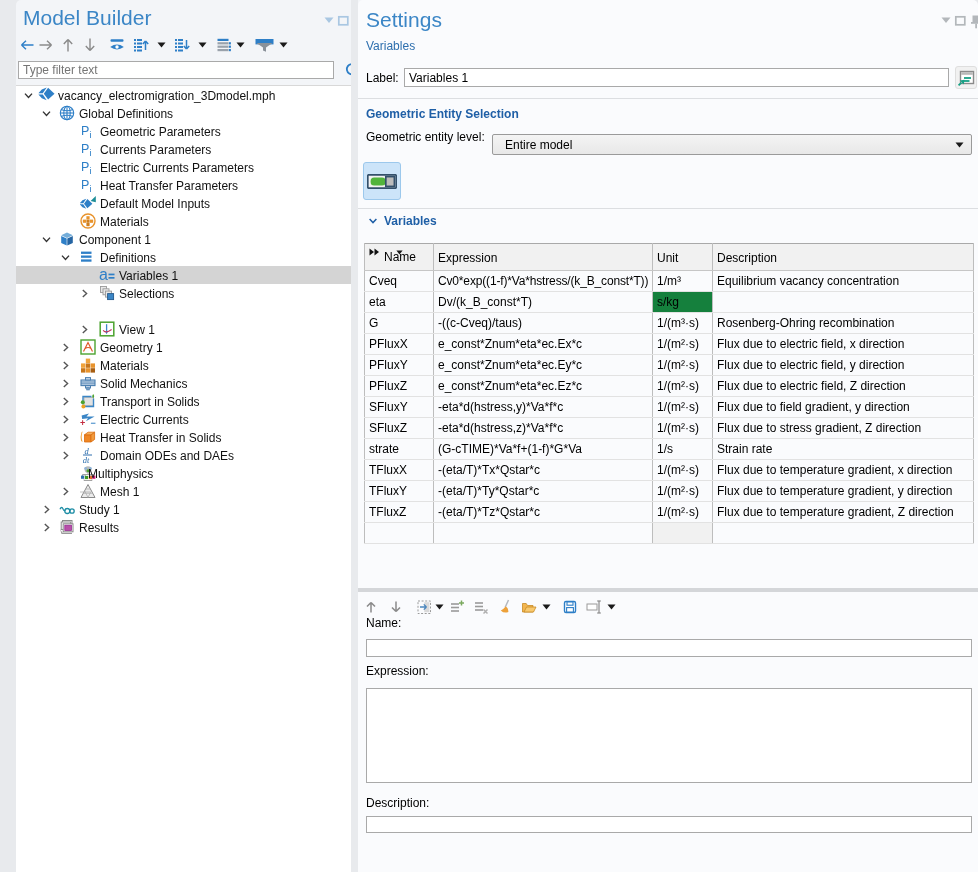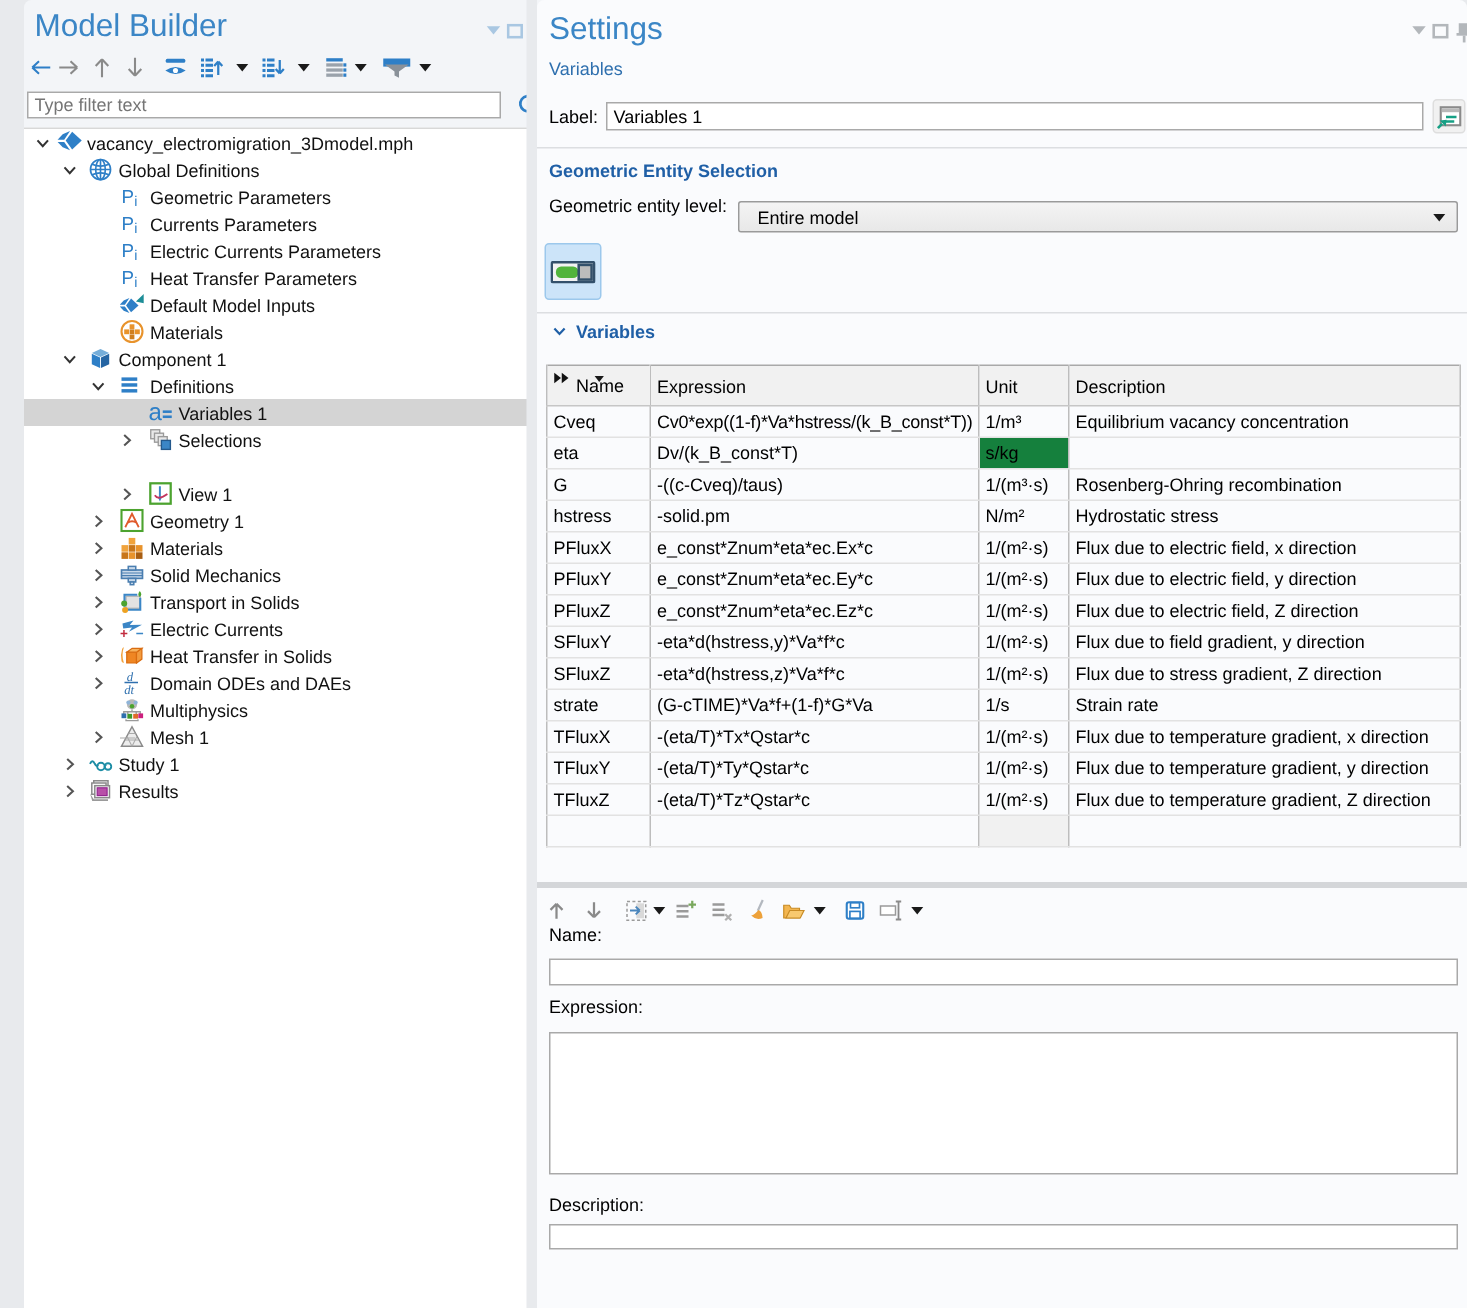--- a/index.html
+++ b/index.html
@@ -447,21 +447,21 @@
 <g stroke="#9a9a9a" stroke-width="0.9" fill="none">
 <path d="M8,8 L8,9.5 M8,9.5 L2.5,9.5 L2.5,11 M8,9.5 L13.5,9.5 L13.5,11 M5.2,9.5 L5.2,11 M10.8,9.5 L10.8,11"></path>
 <path d="M4,14.5 L4,15.5 L12,15.5 L12,14.5"></path>
 </g>
 <rect x="1" y="10.6" width="3.2" height="3.2" fill="#2e6fae"></rect>
 <rect x="4.9" y="10.9" width="3.2" height="3.2" fill="#3f9929"></rect>
 <rect x="8.8" y="10.9" width="3.2" height="3.2" fill="#e06b28"></rect>
 <rect x="12.2" y="10.6" width="3.2" height="3.2" fill="#cc1f7e"></rect>
 </svg>
       </span>
-      <span class="tlab" style="left:84px">Multiphysics</span>
+      <span class="tlab" style="left:72px">Multiphysics</span>
     </div>
 <div class="trow" style="top:482px;">
       <span class="tic" style="left:45px;top:5px">
         <svg width="9" height="9" viewBox="0 0 9 9" style="">
           <path d="M2.8,1 L6.6,4.5 L2.8,8" fill="none" stroke="#555" stroke-width="1.4"></path>
         </svg>
       </span>
       <span class="tic" style="left:64px;top:1px">
         <svg width="16" height="16" viewBox="0 0 16 16" style="">
 <polygon points="8,1.5 15,14.5 1,14.5" fill="#ececec" stroke="#8a8a8a" stroke-width="1"></polygon>
@@ -612,26 +612,20 @@
         <td class="c2" style="background:#15803d">s/kg</td>
         <td class="c3"></td>
       </tr>
 <tr>
         <td class="c0">G</td>
         <td class="c1">-((c-Cveq)/taus)</td>
         <td class="c2">1/(m³·s)</td>
         <td class="c3">Rosenberg-Ohring recombination</td>
       </tr>
 <tr>
-        <td class="c0">hstress</td>
-        <td class="c1">-solid.pm</td>
-        <td class="c2">N/m²</td>
-        <td class="c3">Hydrostatic stress</td>
-      </tr>
-<tr>
         <td class="c0">PFluxX</td>
         <td class="c1">e_const*Znum*eta*ec.Ex*c</td>
         <td class="c2">1/(m²·s)</td>
         <td class="c3">Flux due to electric field, x direction</td>
       </tr>
 <tr>
         <td class="c0">PFluxY</td>
         <td class="c1">e_const*Znum*eta*ec.Ey*c</td>
         <td class="c2">1/(m²·s)</td>
         <td class="c3">Flux due to electric field, y direction</td>

